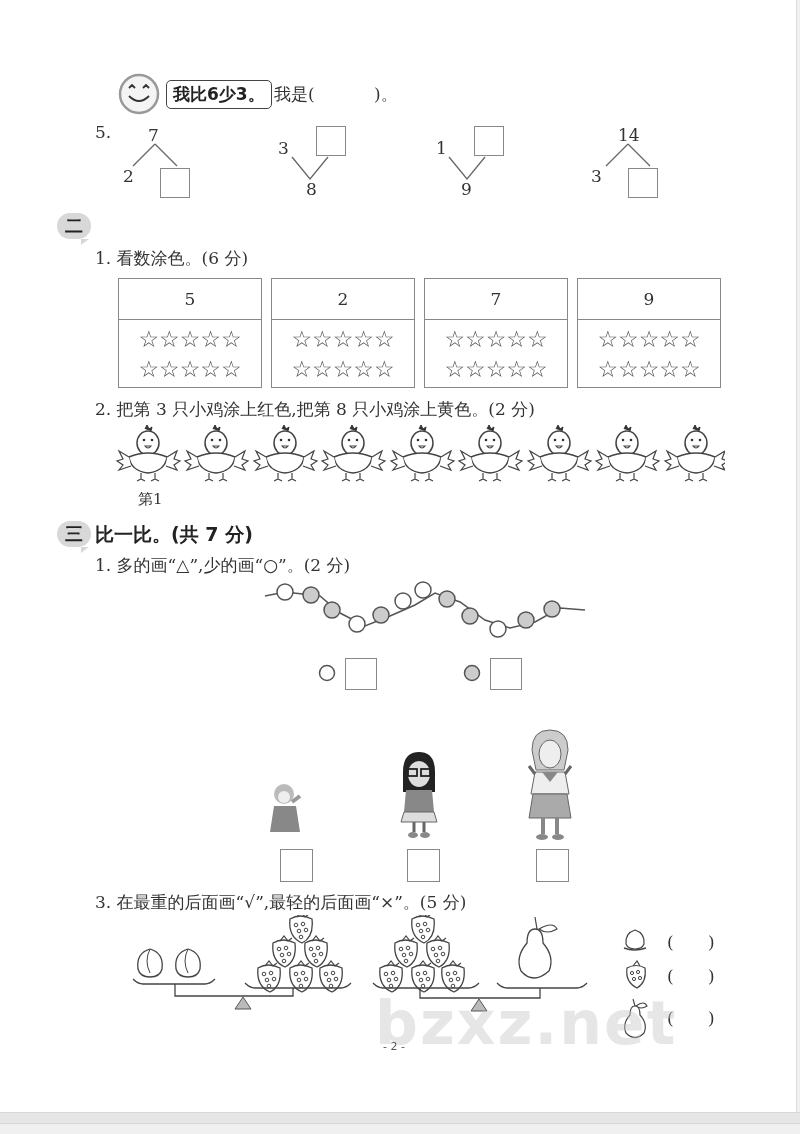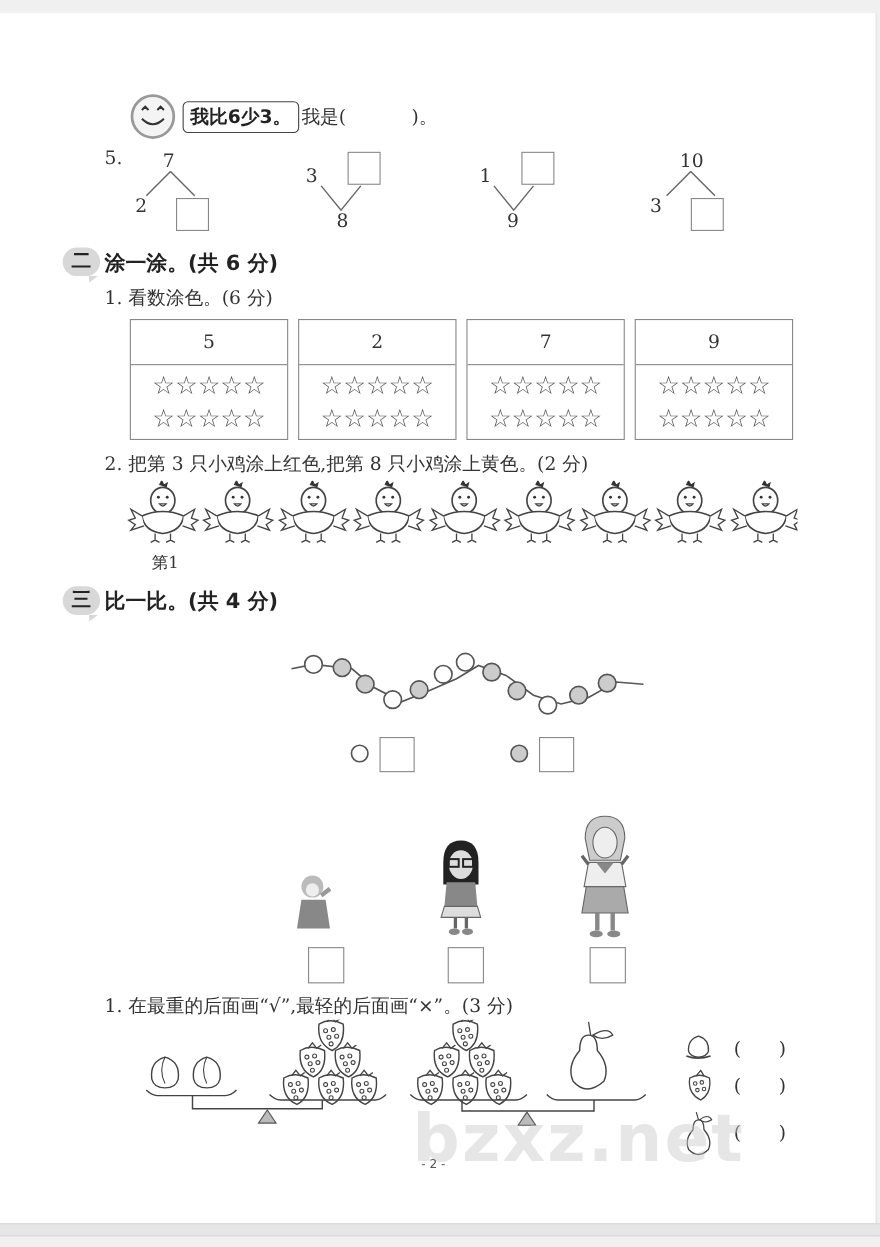--- a/index.html
+++ b/index.html
@@ -1,17 +1,17 @@
 <!DOCTYPE html>
 <html><head>
 <meta charset="utf-8">
 <style>
   html,body{margin:0;padding:0;}
   body{width:800px;height:1134px;background:#f0f0f0;position:relative;overflow:hidden;font-family:"DejaVu Serif","Liberation Serif",serif;color:#333;}
-  .page{position:absolute;left:0;top:12px;width:796px;height:1112px;background:#fff;border-right:1px solid #ddd;}
+  .page{position:absolute;left:0;top:0;width:796px;height:1112px;background:#fff;border-right:1px solid #ddd;}
   .abs{position:absolute;}
   .txt{font-size:17px;color:#333;white-space:nowrap;text-align:center;}
   .sans{font-family:"DejaVu Sans","Liberation Sans",sans-serif;}
   .box{position:absolute;border:1.5px solid #888;background:#fff;}
   .sec-badge{position:absolute;width:34px;height:26px;background:#d8d8d8;border-radius:14px;font-family:"DejaVu Sans",sans-serif;font-weight:bold;font-size:18px;text-align:center;line-height:26px;color:#222;}
   .sec-badge:after{content:"";position:absolute;left:24px;bottom:-6px;border-left:8px solid #d8d8d8;border-bottom:6px solid transparent;}
   .sec-title{position:absolute;font-family:"DejaVu Sans",sans-serif;font-weight:bold;font-size:19px;color:#222;white-space:nowrap;}
   .card{position:absolute;width:142px;height:108px;border:1.5px solid #888;}
   .card .num{height:40px;border-bottom:1.5px solid #888;text-align:center;line-height:40px;font-size:17px;}
   .card .stars{font-size:23px;line-height:30px;letter-spacing:0;text-align:center;color:#555;padding-top:4px;}
@@ -56,30 +56,29 @@
   <div>
     <div class="abs txt" style="left:436px;top:138px">1</div>
     <div class="box" style="left:474px;top:126px;width:28px;height:28px"></div>
     <svg class="abs" style="left:445px;top:155px" width="50" height="30">
     <path d="M4 2 L22 24 L40 2" stroke="#666" stroke-width="1.3" fill="none"></path>
       </svg>
     <div class="abs txt" style="left:461px;top:179px">9</div>
   </div>
 
   <div>
-    <div class="abs txt" style="left:618px;top:125px">10</div>
+    <div class="abs txt" style="left:618px;top:125px">14</div>
     <svg class="abs" style="left:598px;top:142px" width="60" height="40">
     <path d="M30 2 L8 24 M30 2 L52 24" stroke="#666" stroke-width="1.3" fill="none"></path>
       </svg>
     <div class="abs txt" style="left:591px;top:166px">3</div>
     <div class="box" style="left:628px;top:168px;width:28px;height:28px"></div>
   </div>
 
   <div class="sec-badge" style="left:57px;top:213px">二</div>
-  <div class="sec-title" style="left:95px;top:214px">涂一涂。(共 6 分)</div>
   <div class="abs txt" style="left:95px;top:247px">1. 看数涂色。(6 分)</div>
 
   <div class="card" style="left:118px;top:278px">
     <div class="num">5</div>
     <div class="stars">
         <div>☆☆☆☆☆</div>
         <div>☆☆☆☆☆</div>
       </div>
   </div>
   <div class="card" style="left:271px;top:278px">
@@ -126,21 +125,22 @@
     <use href="#chick" x="205"></use>
       <use href="#chick" x="274"></use>
       <use href="#chick" x="342"></use>
     <use href="#chick" x="411"></use>
       <use href="#chick" x="479"></use>
       <use href="#chick" x="548"></use>
   </svg>
   <div class="abs txt" style="left:138px;top:490px;font-size:15px">第1</div>
 
   <div class="sec-badge" style="left:57px;top:521px">三</div>
-  <div class="sec-title" style="left:95px;top:522px">比一比。(共 4 分)</div>
+  <div class="sec-title" style="left:95px;top:522px">比一比。(共 7 分)</div>
+  <div class="abs txt" style="left:95px;top:554px">1. 多的画“△”,少的画“○”。(2 分)</div>
 
   <svg class="abs" style="left:260px;top:580px" width="330" height="60">
     <path d="M5 16 L25 12 L60 16 L80 33 L105 46 L130 36 L155 25 L175 13 L200 22 L225 40 L250 48 L275 42 L300 28 L325 30" fill="none" stroke="#555" stroke-width="1.5"></path>
     <g stroke="#555" stroke-width="1.5">
       <circle cx="25" cy="12" r="8" fill="#fff"></circle>
       <circle cx="51" cy="15" r="8" fill="#ccc"></circle>
       <circle cx="72" cy="30" r="8" fill="#ccc"></circle>
       <circle cx="97" cy="44" r="8" fill="#fff"></circle>
       <circle cx="121" cy="35" r="8" fill="#ccc"></circle>
       <circle cx="143" cy="21" r="8" fill="#fff"></circle>
@@ -189,21 +189,21 @@
     <path d="M8 66 l34 0 l4 24 l-42 0z" fill="#aaa" stroke="#666" stroke-width="1"></path>
     <path d="M18 90 v16 M32 90 v16" stroke="#888" stroke-width="4"></path>
     <ellipse cx="17" cy="109" rx="6" ry="3" fill="#888"></ellipse>
       <ellipse cx="33" cy="109" rx="6" ry="3" fill="#888"></ellipse>
   </svg>
 
   <div class="box" style="left:280px;top:849px;width:31px;height:31px"></div>
   <div class="box" style="left:407px;top:849px;width:31px;height:31px"></div>
   <div class="box" style="left:536px;top:849px;width:31px;height:31px"></div>
 
-  <div class="abs txt" style="left:95px;top:891px">1. 在最重的后面画“√”,最轻的后面画“×”。(3 分)</div>
+  <div class="abs txt" style="left:95px;top:891px">3. 在最重的后面画“√”,最轻的后面画“×”。(5 分)</div>
 
   <svg class="abs" style="left:125px;top:915px" width="470" height="110">
     <defs>
       <g id="peach">
         <path d="M15 4 q-14 4 -12 20 q2 8 12 8 q10 0 12 -8 q2 -16 -12 -20z" fill="#fff" stroke="#444" stroke-width="1.3"></path>
         <path d="M15 4 q-6 12 0 24" fill="none" stroke="#444" stroke-width="1"></path>
       </g>
       <g id="berry">
         <path d="M3 8 q10 -6 22 0 q2 18 -10 24 q-14 -6 -12 -24z" fill="#fff" stroke="#444" stroke-width="1.3"></path>
         <circle cx="9" cy="14" r="1.8" fill="none" stroke="#444"></circle>

